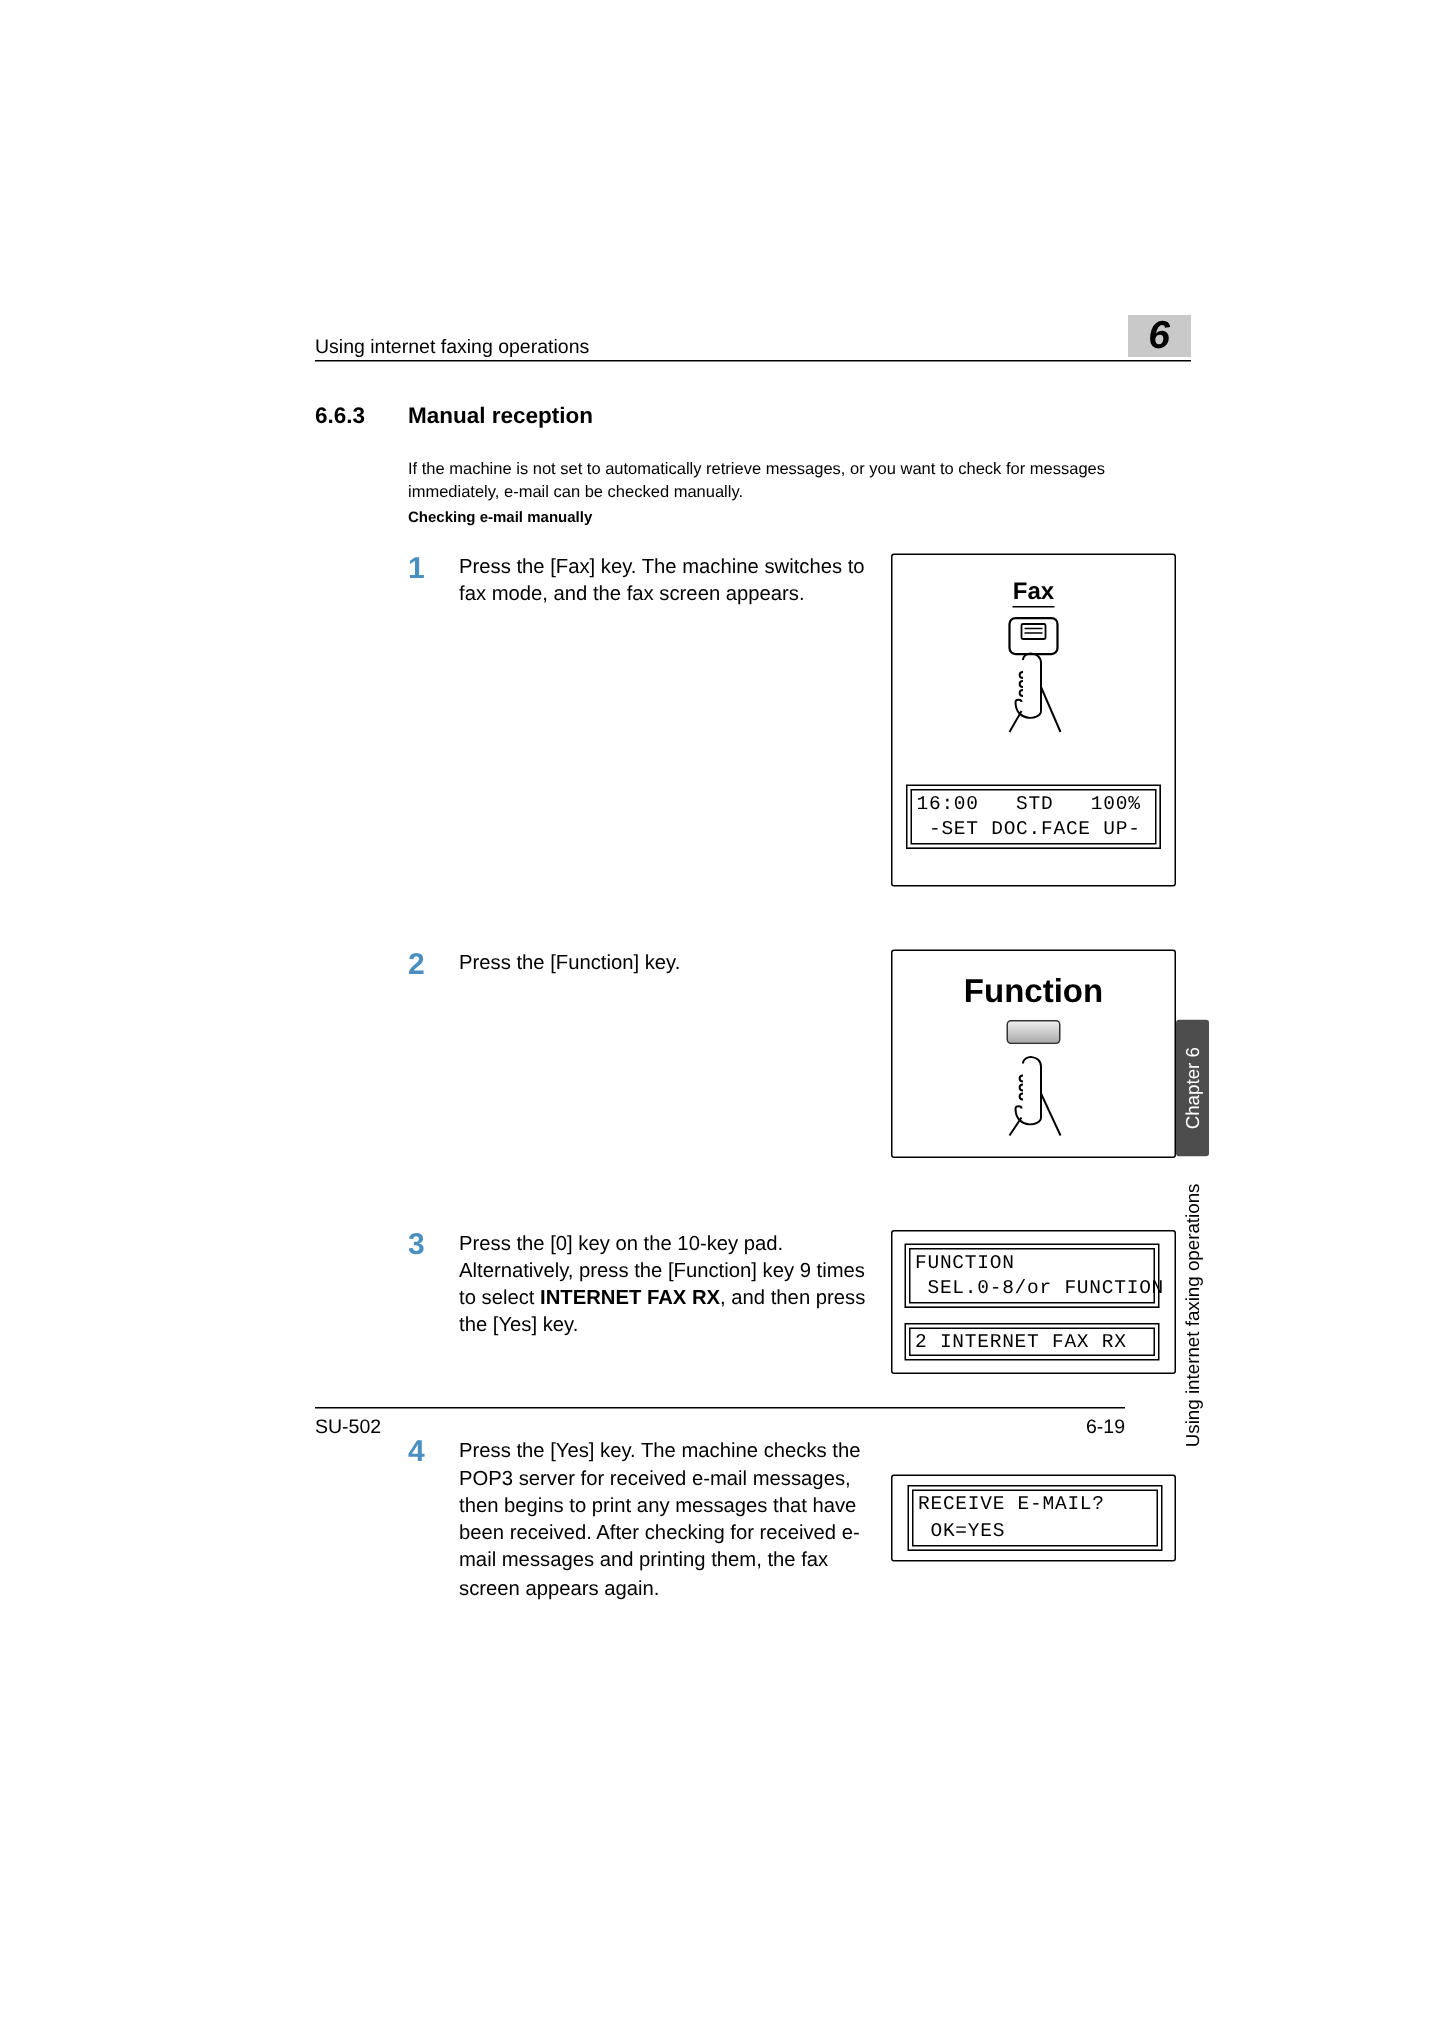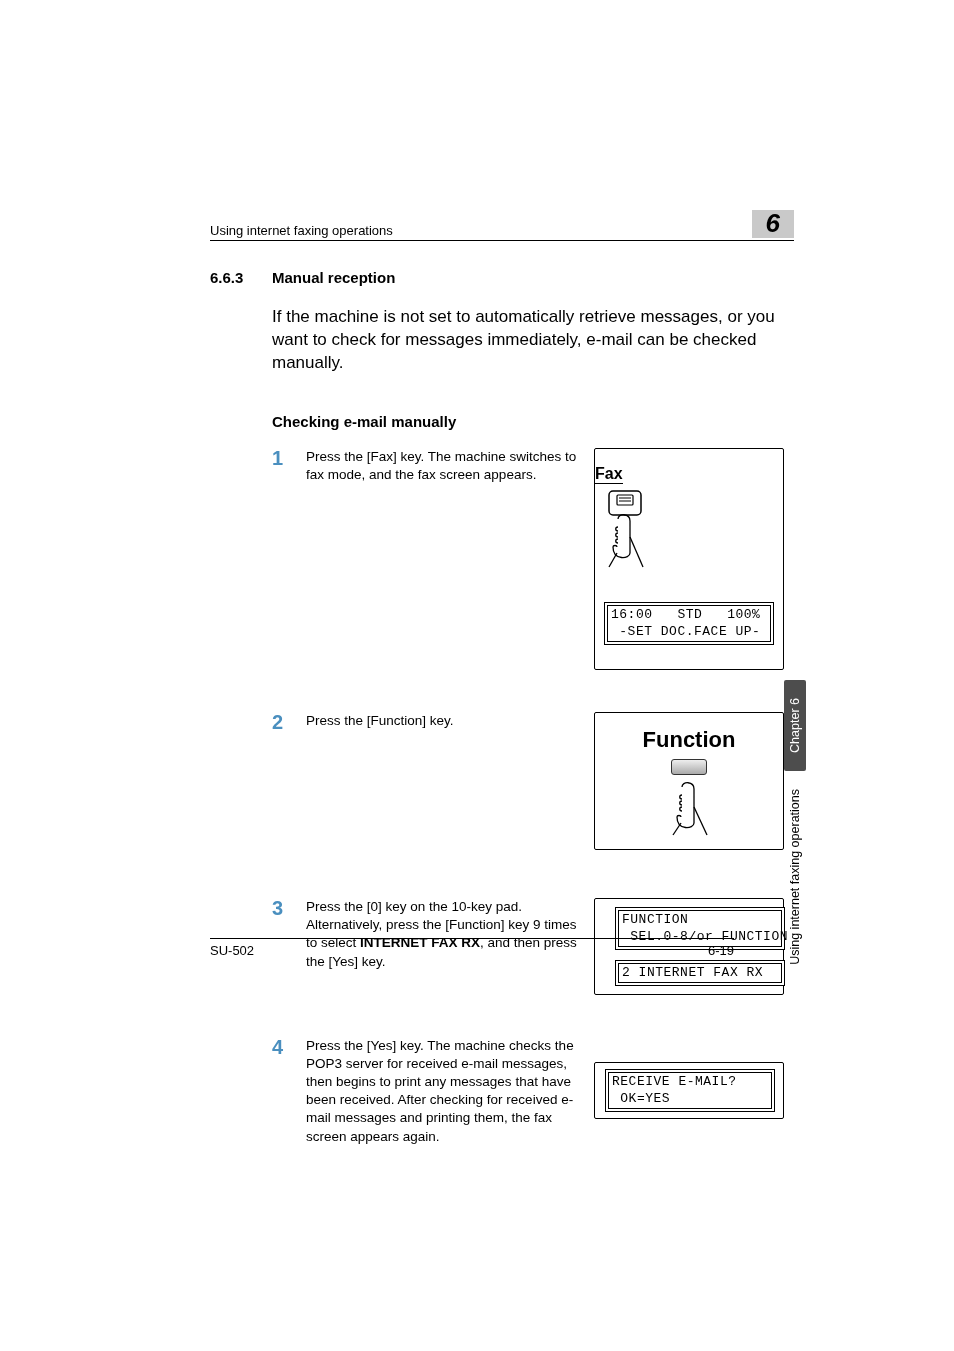--- a/index.html
+++ b/index.html
@@ -49,28 +49,28 @@
     font-weight: bold;
     font-size: 15px;
     width: 62px;
   }
   .sec-title {
     font-weight: bold;
     font-size: 15px;
   }
   .intro {
     margin-left: 62px;
-    font-size: 17px;
+    font-size: 11px;
     line-height: 1.35;
-    margin-bottom: 38px;
+    margin-bottom: 4px;
   }
   .sub-title {
     margin-left: 62px;
     font-weight: bold;
-    font-size: 15px;
+    font-size: 10px;
     margin-bottom: 18px;
   }
 
   
   .step {
     display: flex;
     margin-left: 62px;
     margin-bottom: 42px;
     align-items: flex-start;
   }
@@ -99,21 +99,21 @@
     border: 1px solid #000;
     border-radius: 2px;
     width: 190px;
     box-sizing: border-box;
   }
 
   
   .lcd-wrap {
     display: flex;
     flex-direction: column;
-    align-items: flex-start;
+    align-items: center;
     padding: 16px 0 8px 0;
   }
   .fax-label {
     font-size: 16px;
     font-weight: bold;
     border-bottom: 1.5px solid #000;
     margin-bottom: 4px;
   }
   .func-label {
     font-size: 22px;
@@ -127,21 +127,21 @@
     font-family: "Courier New", monospace;
     font-size: 13px;
     letter-spacing: 0.5px;
     padding: 3px 6px;
     box-sizing: border-box;
     margin: 24px auto;
     line-height: 1.35;
     white-space: pre;
   }
   .lcd-outer {
-    padding: 8px 20px;
+    padding: 8px 8px;
   }
   .lcd-single { height: auto; }
 
   
   .icon-area {
     height: 82px;
     display: flex;
     align-items: center;
     justify-content: center;
   }
@@ -169,21 +169,21 @@
     writing-mode: vertical-rl;
     transform: rotate(180deg);
     margin-top: 6px;
     padding: 12px 2px;
   }
 
   
   .ftr {
     position: absolute;
     left: 210px;
-    right: 220px;
+    right: 204px;
     bottom: 250px;
     border-top: 1px solid #000;
     display: flex;
     justify-content: space-between;
     font-size: 13px;
     padding-top: 4px;
   }
 
   
   .key-bevel {

